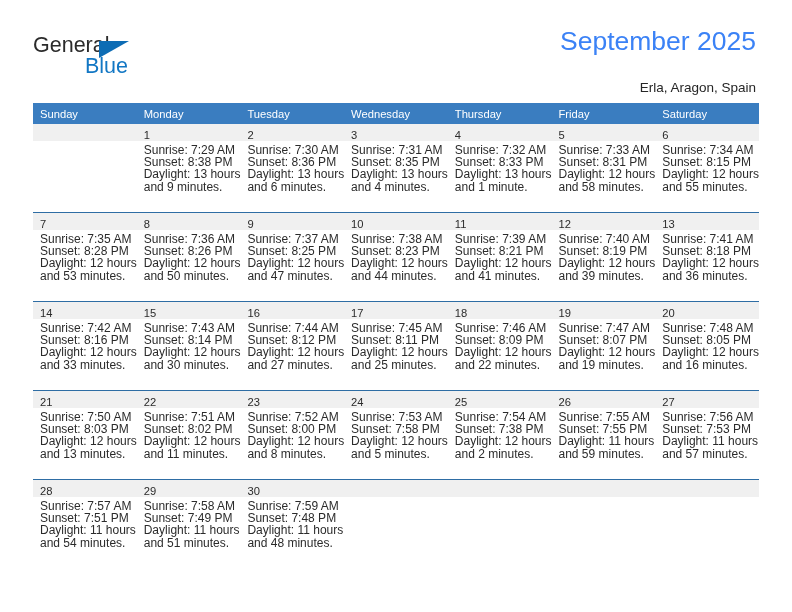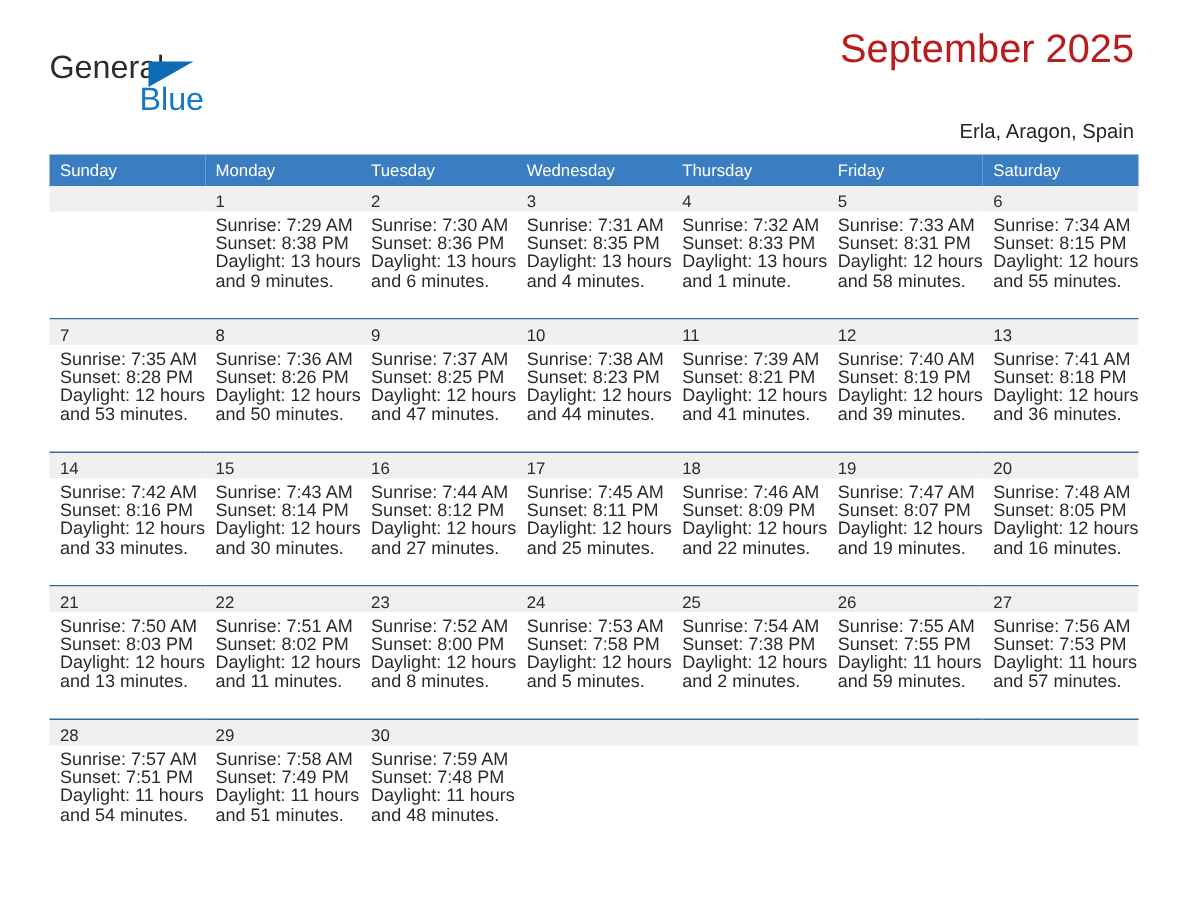--- a/index.html
+++ b/index.html
@@ -49,33 +49,33 @@
     position: absolute;
     left: 66px;
     top: 8px;
     width: 0;
     height: 0;
     border-left: 30px solid #0d6cb4;
     border-bottom: 17px solid transparent;
   }
   .logo-blue {
     position: absolute;
-    left: 60px;
+    left: 52px;
     top: 21px;
     font-size: 21.5px;
     color: #1277c4;
     font-family: "Liberation Sans", sans-serif;
   }
 
   .title {
     position: absolute;
     right: 36px;
-    top: 17px;
+    top: 26px;
     font-size: 26.5px;
-    color: #b91c1c;
+    color: #3b82f6;
     text-align: left;
     white-space: nowrap;
     font-weight: normal;
   }
   .subtitle {
     position: absolute;
     right: 36px;
     top: 80px;
     font-size: 13.5px;
     color: #262626;

